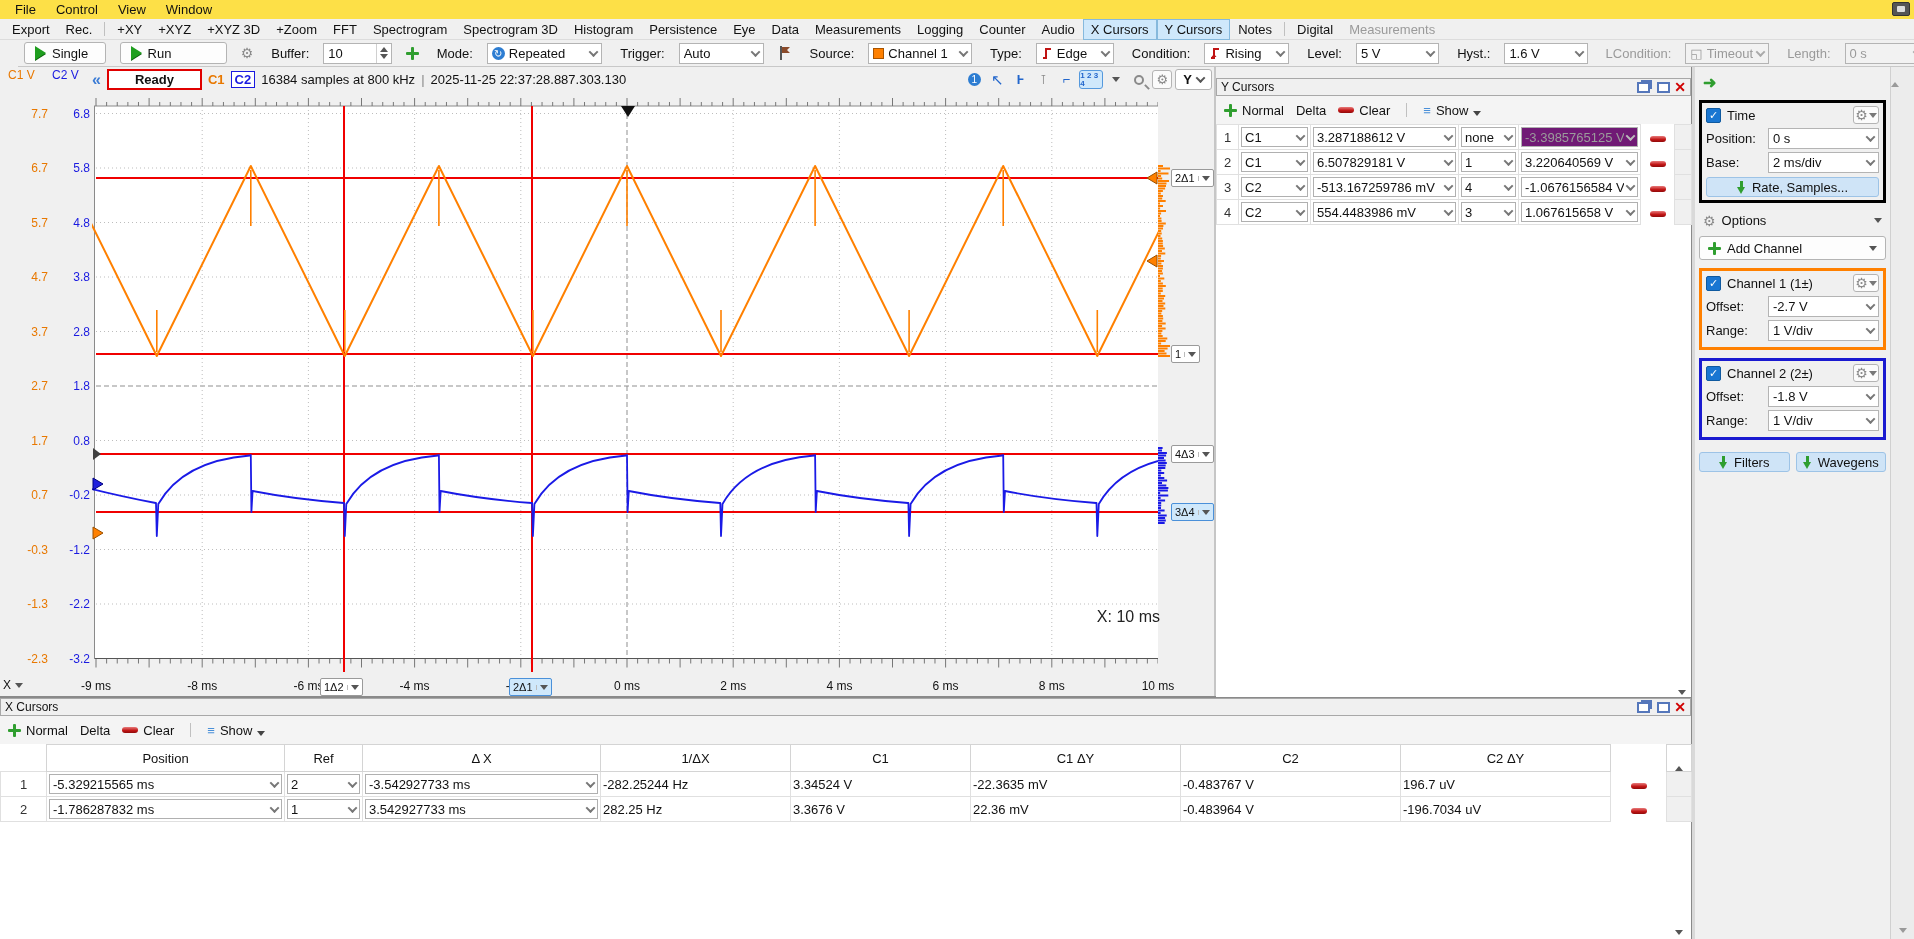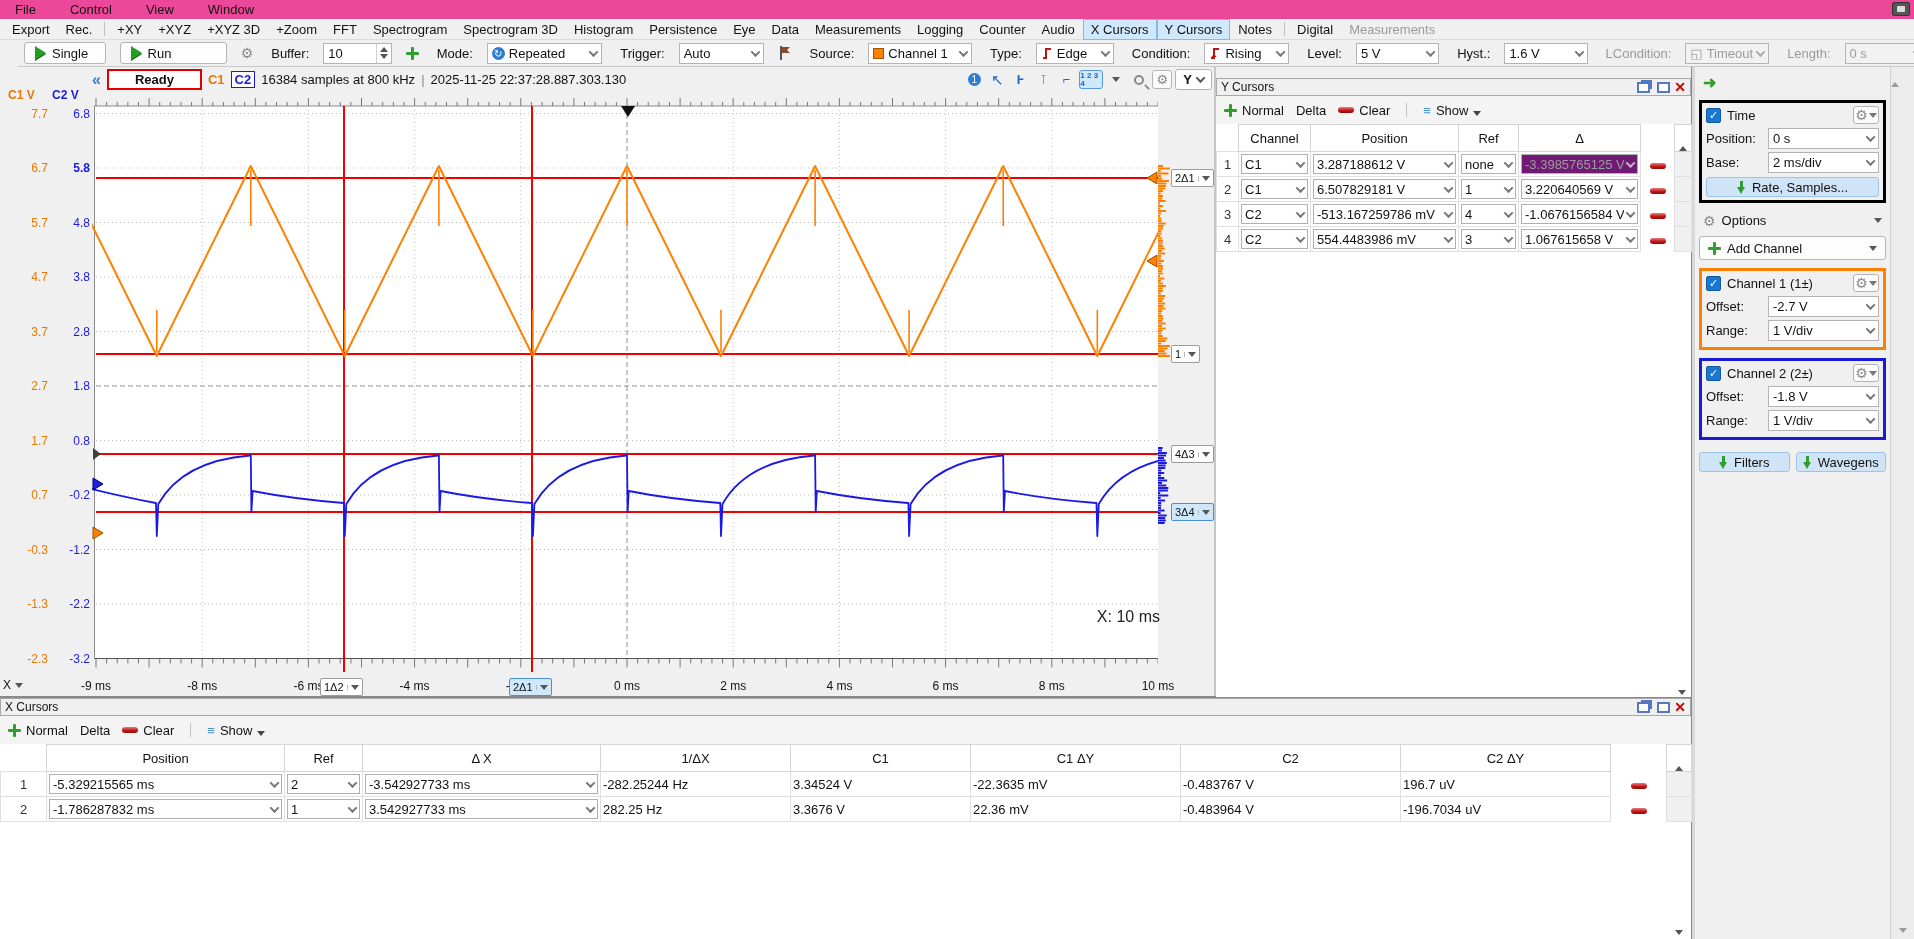--- a/index.html
+++ b/index.html
@@ -1,21 +1,21 @@
 <!DOCTYPE html>
 <html><head>
 <meta charset="utf-8">
 <style>
   * { margin:0; padding:0; box-sizing:border-box; }
   html,body { width:1914px; height:939px; overflow:hidden; background:#f0f0f0;
     font-family:"Liberation Sans", sans-serif; font-size:13px; color:#111; }
 
   
-  .menubar { position:absolute; left:0; top:0; width:1914px; height:19px; background:#ec4899;
-    display:flex; align-items:center; padding-left:6px; gap:16px; }
+  .menubar { position:absolute; left:0; top:0; width:1914px; height:19px; background:#fde047;
+    display:flex; align-items:center; padding-left:6px; gap:2px; }
   .menubar .mi { padding:1px 9px; cursor:default; }
   .corner-ico { position:absolute; right:4px; top:2px; width:18px; height:14px; background:#555;
     border-radius:2px; border:1px solid #333; }
   .corner-ico::after{content:"";position:absolute;left:4px;top:3px;width:8px;height:6px;background:#ddd;border-radius:1px;}
 
   
   .tabbar { position:absolute; left:0; top:19px; width:1914px; height:21px; background:#f0f0f0;
     display:flex; align-items:center; padding-left:4px; border-bottom:1px solid #dcdcdc; }
   .tab { padding:2px 7px; white-space:nowrap; border:1px solid transparent; }
   .tab.active { background:#cfe8fb; border:1px solid #86b9dd; }
@@ -70,21 +70,21 @@
   .tico.activeq { border:1px solid #5599dd; background:#cfe8fb; border-radius:3px; font-size:8px;
     color:#2266cc; line-height:8px; font-weight:bold; width:24px; }
   .mag { position:relative; width:10px; height:10px; border:2px solid currentColor; border-radius:50%; }
   .mag::after { content:""; position:absolute; left:8px; top:9px; width:6px; height:2px; background:currentColor;
     transform:rotate(45deg); }
   .ybtn { display:flex; align-items:center; gap:5px; border:1px solid #b4b4b4; background:#fff;
     border-radius:3px; height:21px; padding:0 7px; font-weight:bold; }
   .ybtn .chev{border-color:#555;}
 
   
-  .axis-h { position:absolute; top:88px; font-size:12px; font-weight:bold; }
+  .axis-h { position:absolute; top:68px; font-size:12px; font-weight:normal; }
   .ylab { position:absolute; width:40px; text-align:right; font-size:12px; transform:translateY(-50%); }
   .xlab { position:absolute; top:679px; font-size:12px; transform:translateX(-50%); white-space:nowrap; }
   #plot-svg { position:absolute; left:92px; top:92px; }
   #hist-svg { position:absolute; left:1158px; top:92px; }
   .badge { position:absolute; height:18px; display:flex; align-items:center; background:#fff;
     border:1px solid #9a9a9a; border-radius:2px; font-size:11px; }
   .badge .bl { padding:0 3px; }
   .badge .bc { border-left:1px solid #bbb; padding:0 3px; display:flex; align-items:center; }
   .badge.on { background:#cfe8fb; border-color:#4a90d9; }
   .xinfo { position:absolute; left:1060px; top:608px; width:100px; text-align:right; font-size:16px; color:#222; }
@@ -307,21 +307,21 @@
     <div class="ylab" style="left: 8px; top: 222.5px; color: rgb(232, 120, 0);">5.7</div>
     <div class="ylab" style="left: 8px; top: 277px; color: rgb(232, 120, 0);">4.7</div>
     <div class="ylab" style="left: 8px; top: 331.5px; color: rgb(232, 120, 0);">3.7</div>
     <div class="ylab" style="left: 8px; top: 386px; color: rgb(232, 120, 0);">2.7</div>
     <div class="ylab" style="left: 8px; top: 440.5px; color: rgb(232, 120, 0);">1.7</div>
     <div class="ylab" style="left: 8px; top: 495px; color: rgb(232, 120, 0);">0.7</div>
     <div class="ylab" style="left: 8px; top: 549.5px; color: rgb(232, 120, 0);">-0.3</div>
     <div class="ylab" style="left: 8px; top: 604px; color: rgb(232, 120, 0);">-1.3</div>
     <div class="ylab" style="left: 8px; top: 658.5px; color: rgb(232, 120, 0);">-2.3</div>
     <div class="ylab" style="left: 50px; top: 113.5px; color: rgb(26, 26, 224);">6.8</div>
-    <div class="ylab" style="left: 50px; top: 168px; color: rgb(26, 26, 224); font-weight: bold;">5.8</div>
+    <div class="ylab" style="left: 50px; top: 168px; color: rgb(26, 26, 224);">5.8</div>
     <div class="ylab" style="left: 50px; top: 222.5px; color: rgb(26, 26, 224);">4.8</div>
     <div class="ylab" style="left: 50px; top: 277px; color: rgb(26, 26, 224);">3.8</div>
     <div class="ylab" style="left: 50px; top: 331.5px; color: rgb(26, 26, 224);">2.8</div>
     <div class="ylab" style="left: 50px; top: 386px; color: rgb(26, 26, 224);">1.8</div>
     <div class="ylab" style="left: 50px; top: 440.5px; color: rgb(26, 26, 224);">0.8</div>
     <div class="ylab" style="left: 50px; top: 495px; color: rgb(26, 26, 224);">-0.2</div>
     <div class="ylab" style="left: 50px; top: 549.5px; color: rgb(26, 26, 224);">-1.2</div>
     <div class="ylab" style="left: 50px; top: 604px; color: rgb(26, 26, 224);">-2.2</div>
     <div class="ylab" style="left: 50px; top: 658.5px; color: rgb(26, 26, 224);">-3.2</div>
   </div>
@@ -779,29 +779,20 @@
     <colgroup>
         <col style="width:22px">
         <col style="width:72px">
         <col style="width:148px">
         <col style="width:60px">
         <col style="width:122px">
         <col style="width:34px">
         <col style="width:17px">
       </colgroup>
     <tbody>
-        <tr>
-      <th style="border:none"></th>
-      <th>Channel</th>
-      <th>Position</th>
-      <th>Ref</th>
-      <th>Δ</th>
-      <th style="border:none"></th>
-      <th class="scrollcol"><span class="tri-up" style="margin:0 auto"></span></th>
-    </tr>
     <tr>
       <td class="rown">1</td>
       <td>
             <div class="dd">
               <span class="val">C1</span>
               <span class="chev"></span>
             </div>
           </td>
       <td>
             <div class="dd">

